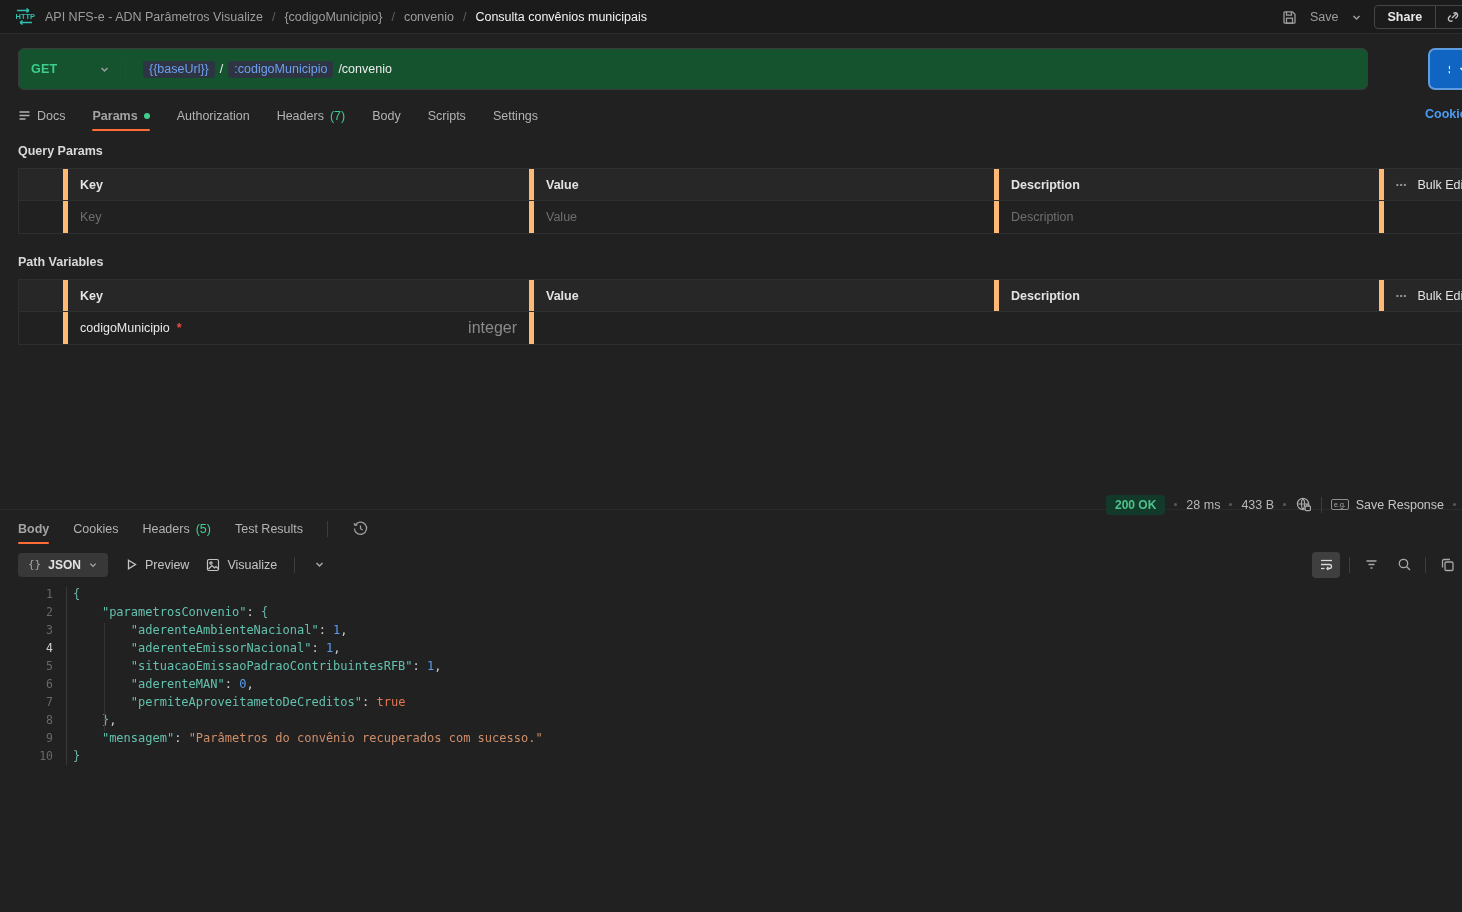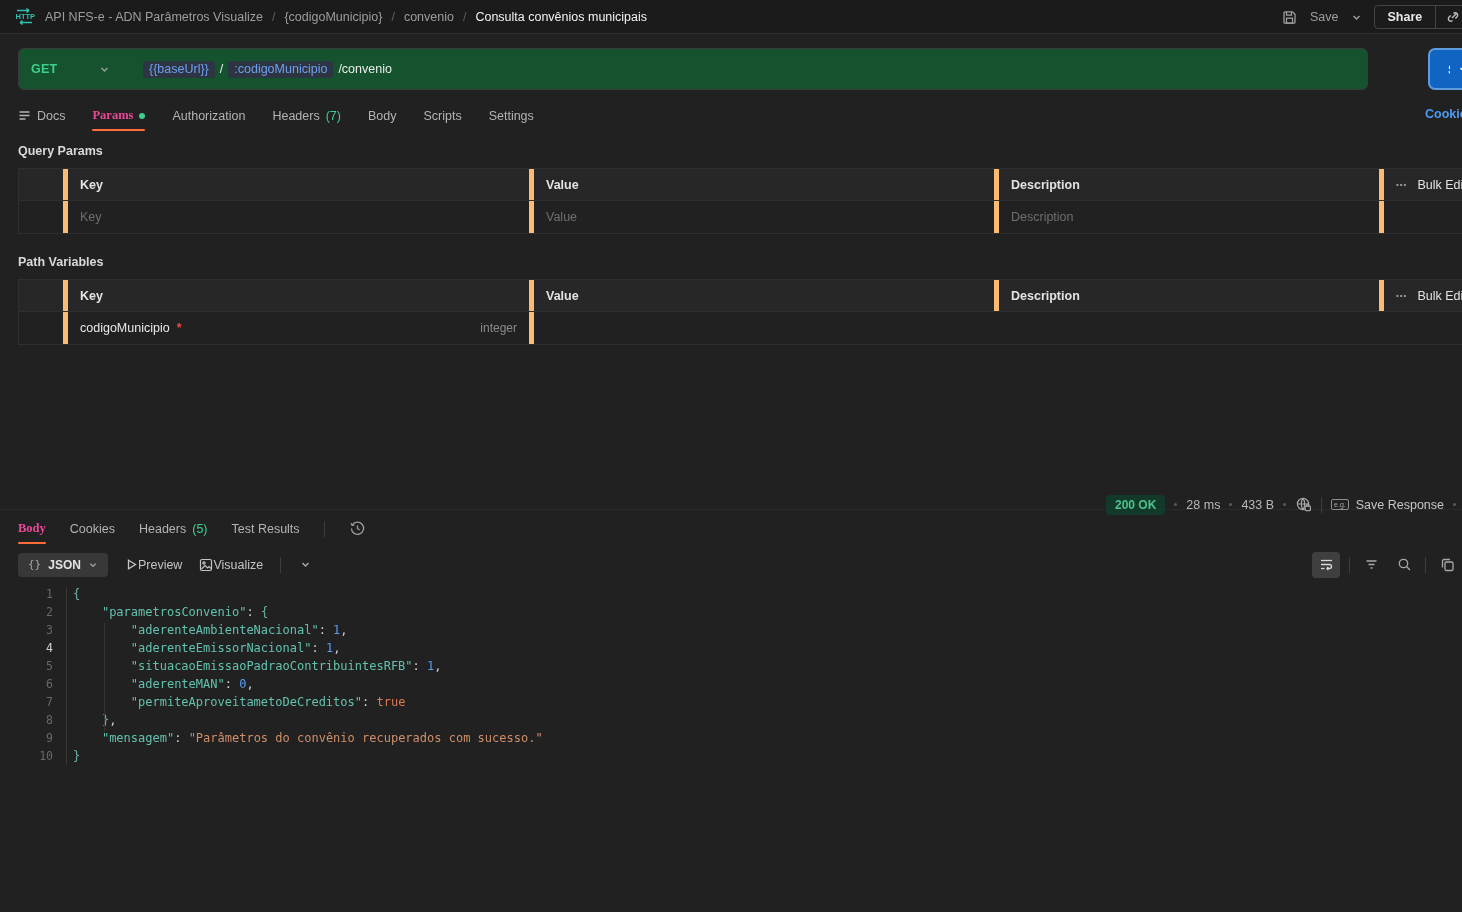--- a/index.html
+++ b/index.html
@@ -52,63 +52,63 @@
     display:flex; align-items:center; justify-content:center; cursor:pointer;
   }
   .send-chev {
     position:absolute; left:1450px; top:50px; width:26px; height:38px;
     background:#1065c2; border-radius:4px; display:flex; align-items:center; justify-content:center;
   }
 
   
   .req-tabs { position:absolute; left:18px; top:100px; height:31px; display:flex; align-items:center; gap:27px; color:#b3b3b3; }
   .tab { position:relative; height:31px; display:flex; align-items:center; gap:6px; cursor:pointer; white-space:nowrap; }
-  .tab.active { color:#ec4899; font-weight:700;font-family:Liberation Serif, serif; }
+  .tab.active { color:#a3a3a3; font-weight:700; }
   .tab.active::after { content:""; position:absolute; left:0; right:0; bottom:0; height:2px; background:#ff6c37; border-radius:1px; }
   .green { color:#3ecf8e; }
   .dot-green { width:6px; height:6px; border-radius:50%; background:#3ecf8e; }
   .cookies-link { position:absolute; left:1425px; top:107px; color:#4a9cf5; font-weight:600; cursor:pointer; white-space:nowrap; }
 
   
   .sec-title { position:absolute; left:18px; font-weight:700; color:#d9d9d9; }
 
   
   .ptable { position:absolute; left:18px; width:1482px; border-top:1px solid #2f2f2f; border-left:1px solid #2f2f2f; }
   .trow { display:grid; grid-template-columns:44px 466px 465px 385px 122px; align-items:stretch; border-bottom:1px solid #2f2f2f; height:32px; }
   .trow.body-row { height:33px; }
   .thead { background:#272727; }
   .tcell { display:flex; align-items:center; padding:0 12px; border-left:5px solid #fdba74; overflow:hidden; white-space:nowrap; }
   .tcell:first-child { border-left:none; }
   .thead .tcell { color:#e3e3e3; font-weight:700; }
   .placeholder { color:#6f6f6f; }
   .actions-cell { gap:10px; color:#b5b5b5; font-weight:400 !important; }
   .dots-glyph { color:#9a9a9a; letter-spacing:1px; font-weight:700; }
   .req-star { color:#eb4b42; margin-left:7px; font-weight:700; }
-  .type-tag { margin-left:auto; color:#8a8a8a; font-size:12px; }
+  .type-tag { margin-left:auto; color:#8a8a8a; font-size:16px; }
   .val-strong { font-weight:700; color:#f0f0f0; }
 
   
   .resp-divider { position:absolute; left:0; top:509px; width:1462px; height:1px; background:#2a2a2a; }
   .resp-tabs { position:absolute; left:18px; top:514px; height:29px; display:flex; align-items:center; gap:24px; color:#b3b3b3; }
   .vdiv { width:1px; height:16px; background:#3d3d3d; }
   .hist-btn { color:#9d9d9d; cursor:pointer; }
 
   .resp-meta { position:absolute; left:1106px; top:490px; height:29px; display:flex; align-items:center; gap:9px; white-space:nowrap; }
   .status-pill { background:#12392a; color:#4cc38a; font-weight:700; font-size:12px; padding:3px 9px; border-radius:4px; }
   .meta-dot { width:3px; height:3px; border-radius:50%; background:#5a5a5a; }
   .meta-txt { color:#b8b8b8; }
   .meta-icon { color:#a8a8a8; cursor:pointer; }
   .saveresp { display:flex; align-items:center; gap:7px; color:#c4c4c4; cursor:pointer; }
   .eg-box { border:1px solid #8f8f8f; border-radius:2px; font-size:7px; color:#a8a8a8; padding:1px 2px; line-height:1; }
 
   .resp-toolbar { position:absolute; left:18px; top:551px; height:27px; display:flex; align-items:center; gap:17px; }
   .json-pill { display:flex; align-items:center; gap:7px; background:#383838; border-radius:4px; padding:5px 10px; cursor:pointer; }
   .json-pill .braces { color:#a5a5a5; font-family:"DejaVu Sans Mono", monospace; font-size:11px; }
   .json-pill .fmt { color:#e3e3e3; font-weight:600; font-size:12px; }
-  .tool-btn { display:flex; align-items:center; color:#c4c4c4; cursor:pointer; }
+  .tool-btn { display:flex; align-items:center; gap:7px; color:#c4c4c4; cursor:pointer; }
   .toolbar-right { position:absolute; left:1312px; top:551px; height:27px; display:flex; align-items:center; gap:9px; }
   .icon-btn { color:#a8a8a8; cursor:pointer; display:flex; align-items:center; justify-content:center; width:24px; height:24px; }
   .icon-btn.active-pill { background:#3f3f3f; border-radius:4px; width:28px; height:26px; color:#d8d8d8; }
 
   
   .code-area { position:absolute; left:0; top:585px; width:1462px; bottom:0; font-family:"DejaVu Sans Mono", monospace; font-size:12px; }
   .code-line { display:flex; height:18px; line-height:18px; }
   .ln { width:53px; flex:none; text-align:right; color:#686868; font-size:11.5px; }
   .ln-active { color:#cfcfcf; }
   .lt { padding-left:20px; white-space:pre; }

